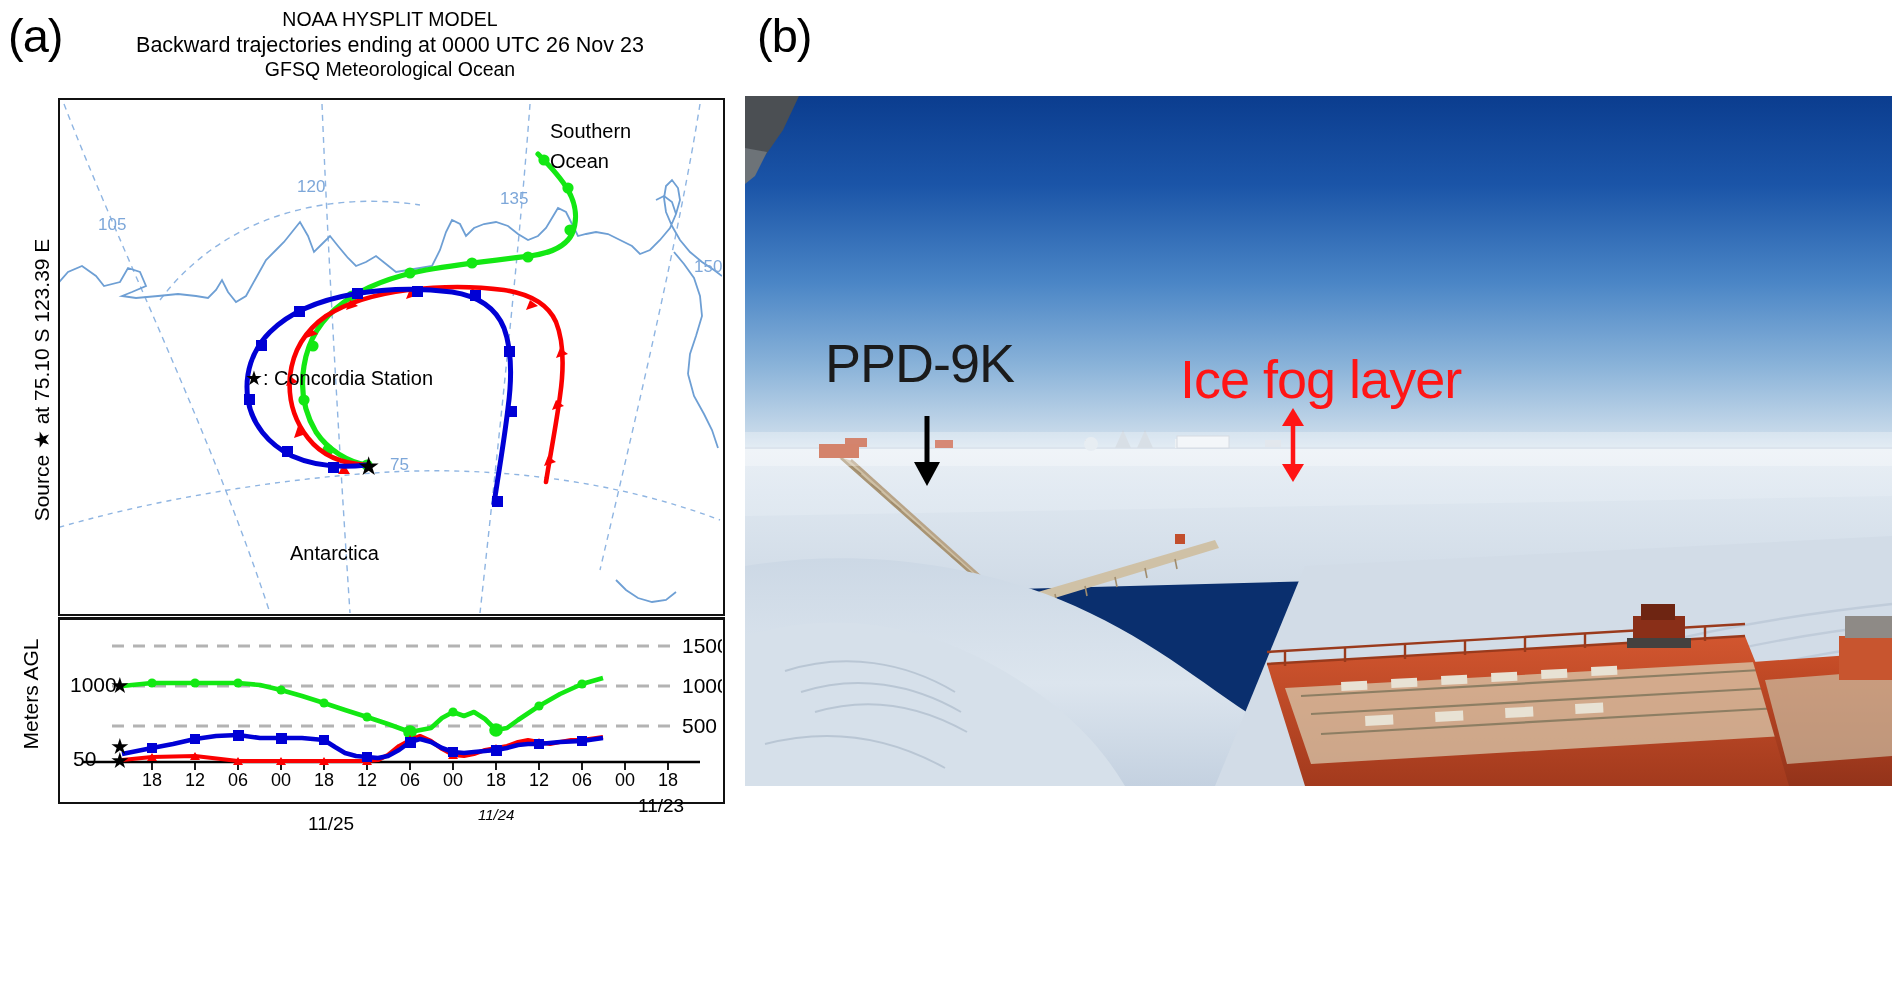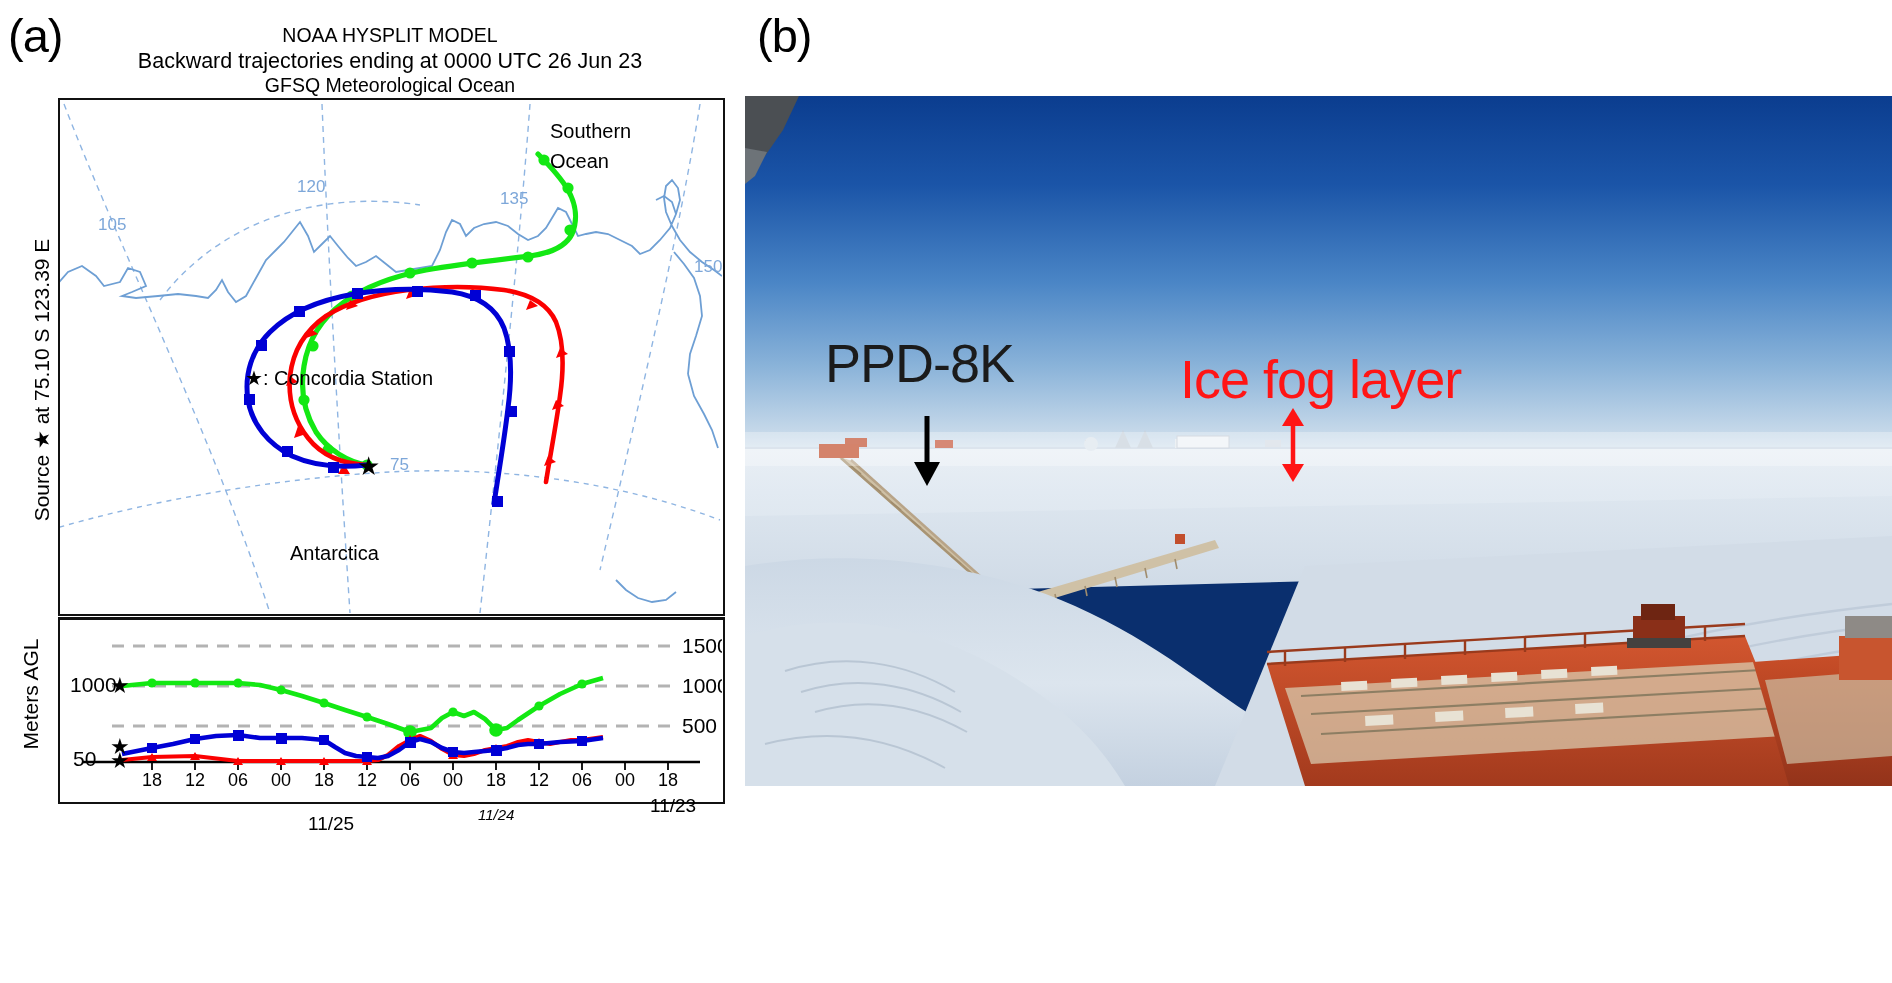--- a/index.html
+++ b/index.html
@@ -6,21 +6,21 @@
   body{width:1892px;height:983px;overflow:hidden;font-family:"Liberation Sans",sans-serif;color:#000;}
   #root{position:relative;width:1892px;height:983px;}
 
   
   #panel-a{position:absolute;left:0;top:0;width:745px;height:983px;background:#fff;}
   #label-a{position:absolute;left:8px;top:12px;font-size:47px;line-height:1;letter-spacing:-1px;}
   #label-b{position:absolute;left:757px;top:12px;font-size:47px;line-height:1;letter-spacing:-1px;}
 
   #hy-title{position:absolute;left:60px;top:8px;width:660px;text-align:center;font-size:21px;line-height:1.22;}
   #hy-title div{white-space:nowrap;}
-  #hy-t1{font-size:19.5px;margin-top:16px;}
+  #hy-t1{font-size:19.5px;}
   #hy-t2{font-size:21.5px;}
   #hy-t3{font-size:19.5px;}
 
   
   #src-label{position:absolute;left:-168px;top:368px;width:420px;text-align:center;
     transform:rotate(-90deg);font-size:21px;white-space:nowrap;}
 
   
   #map-frame{position:absolute;left:58px;top:98px;width:667px;height:518px;
     border:2.5px solid #111;box-sizing:border-box;background:#fff;overflow:hidden;}
@@ -49,21 +49,21 @@
 <body>
 
 <div id="root">
 
   <div id="panel-a">
 
     <div id="label-a">(a)</div>
 
     <div id="hy-title">
       <div id="hy-t1">NOAA HYSPLIT MODEL</div>
-      <div id="hy-t2">Backward trajectories ending at 0000 UTC 26 Jun 23</div>
+      <div id="hy-t2">Backward trajectories ending at 0000 UTC 26 Nov 23</div>
       <div id="hy-t3">GFSQ Meteorological Ocean</div>
     </div>
 
     <div id="src-label">Source ★ at 75.10 S 123.39 E</div>
 
     <div id="map-frame">
       <svg id="map-svg" width="662" height="513" viewBox="0 0 662 513">
         <defs>
           <clipPath id="mclip">
               <rect x="0" y="0" width="662" height="513"></rect>
@@ -283,21 +283,21 @@
           <text x="522" y="166">06</text>
           <text x="565" y="166">00</text>
           <text x="608" y="166">18</text>
         </g>
       </svg>
     </div>
 
     <div style="position:absolute;left:58px;top:795px;width:667px;height:34px;">
       <div style="position:absolute;left:250px;top:0;font-size:19px;margin-top:18px;">11/25</div>
       <div style="position:absolute;left:420px;top:11px;font-size:15px;font-style:italic;">11/24</div>
-      <div style="position:absolute;left:592px;top:0;font-size:19px;text-align:center;">11/23</div>
+      <div style="position:absolute;left:580px;top:0;font-size:19px;text-align:center;">11/23</div>
     </div>
 
     <div id="meters-label">Meters AGL</div>
   </div>
 
   <div id="label-b">(b)</div>
 
   <div id="panel-b">
     <svg id="photo" viewBox="0 0 1147 690" preserveAspectRatio="none">
       <defs>
@@ -444,21 +444,21 @@
 
       <g>
         <rect x="888" y="520" width="52" height="26" fill="#8a2f18"></rect>
         <rect x="896" y="508" width="34" height="16" fill="#6e2512"></rect>
         <rect x="882" y="542" width="64" height="10" fill="#44413f"></rect>
       </g>
 
       <rect x="0" y="336" width="1147" height="34" fill="#ffffff" opacity="0.3"></rect>
     </svg>
 
-    <div class="ann" id="ann-ppd">PPD-8K</div>
+    <div class="ann" id="ann-ppd">PPD-9K</div>
     <div class="ann" id="ann-fog">Ice fog layer</div>
 
     <svg id="arrow-down" width="40" height="74" viewBox="0 0 40 74">
       <line x1="20" y1="2" x2="20" y2="56" stroke="#000" stroke-width="5"></line>
       <polygon points="20,72 7,48 33,48" fill="#000"></polygon>
     </svg>
 
     <svg id="arrow-updown" width="36" height="74" viewBox="0 0 36 74">
       <line x1="18" y1="10" x2="18" y2="64" stroke="#ff1515" stroke-width="4.5"></line>
       <polygon points="18,0 7,18 29,18" fill="#ff1515"></polygon>

